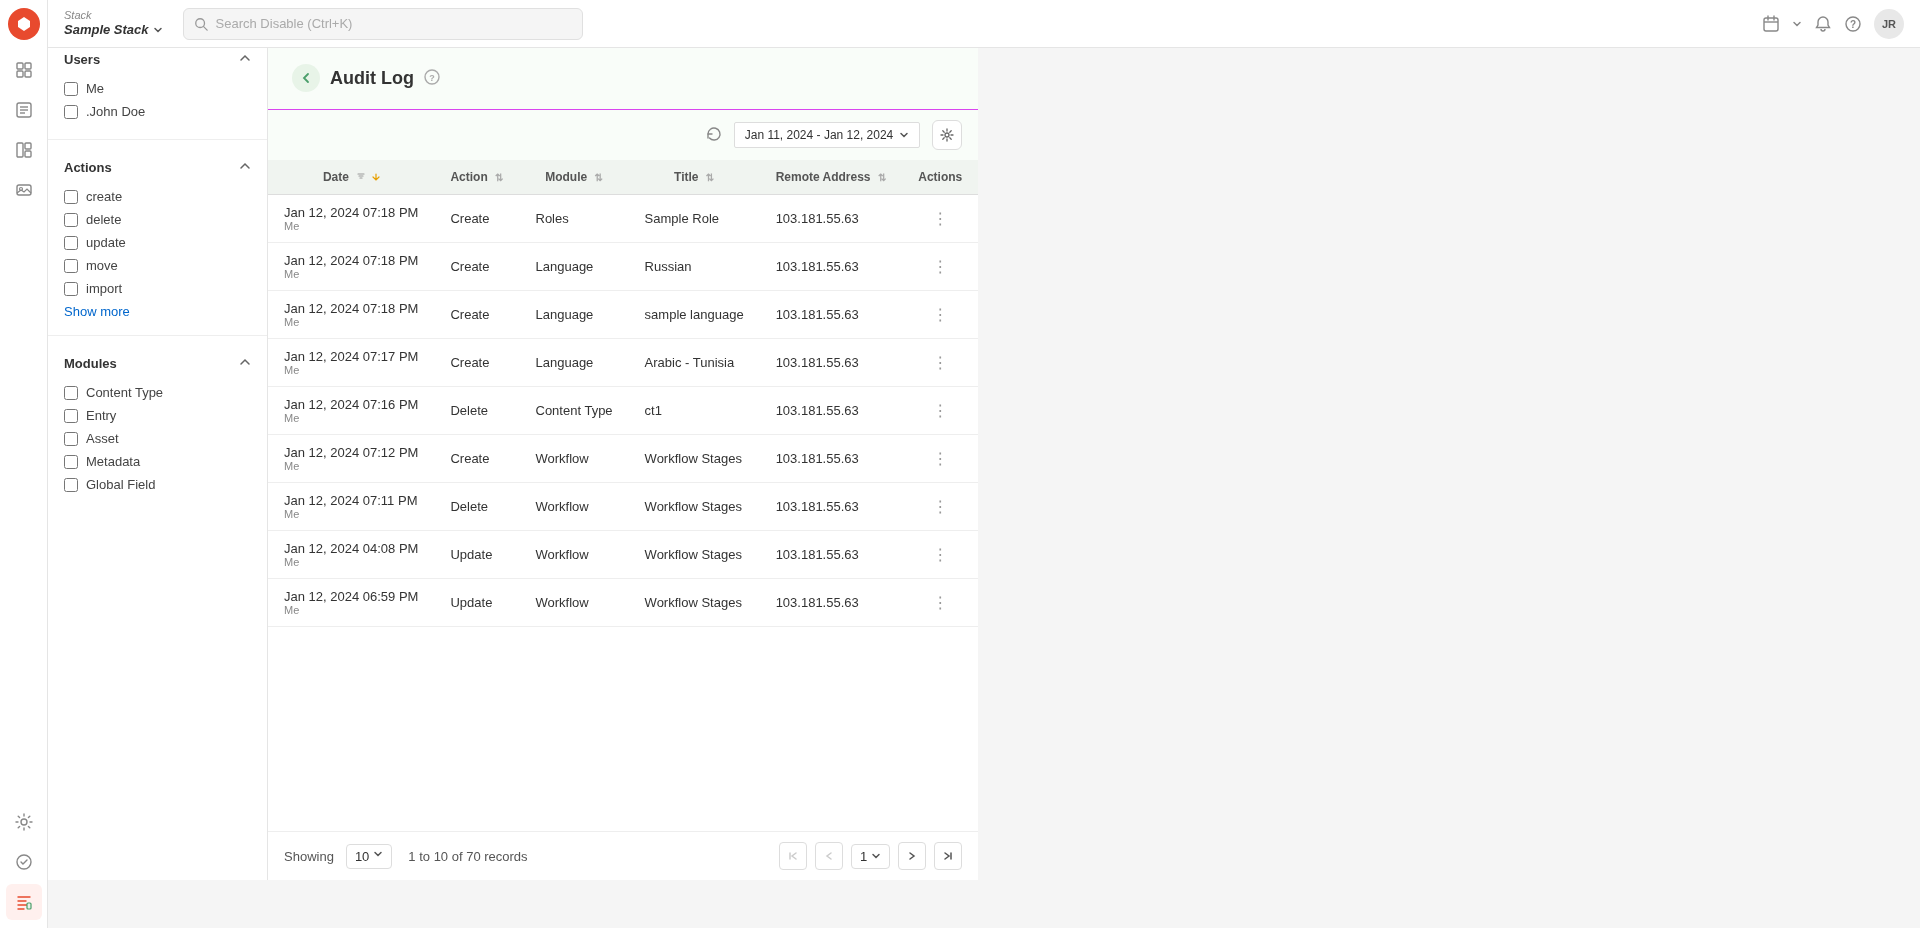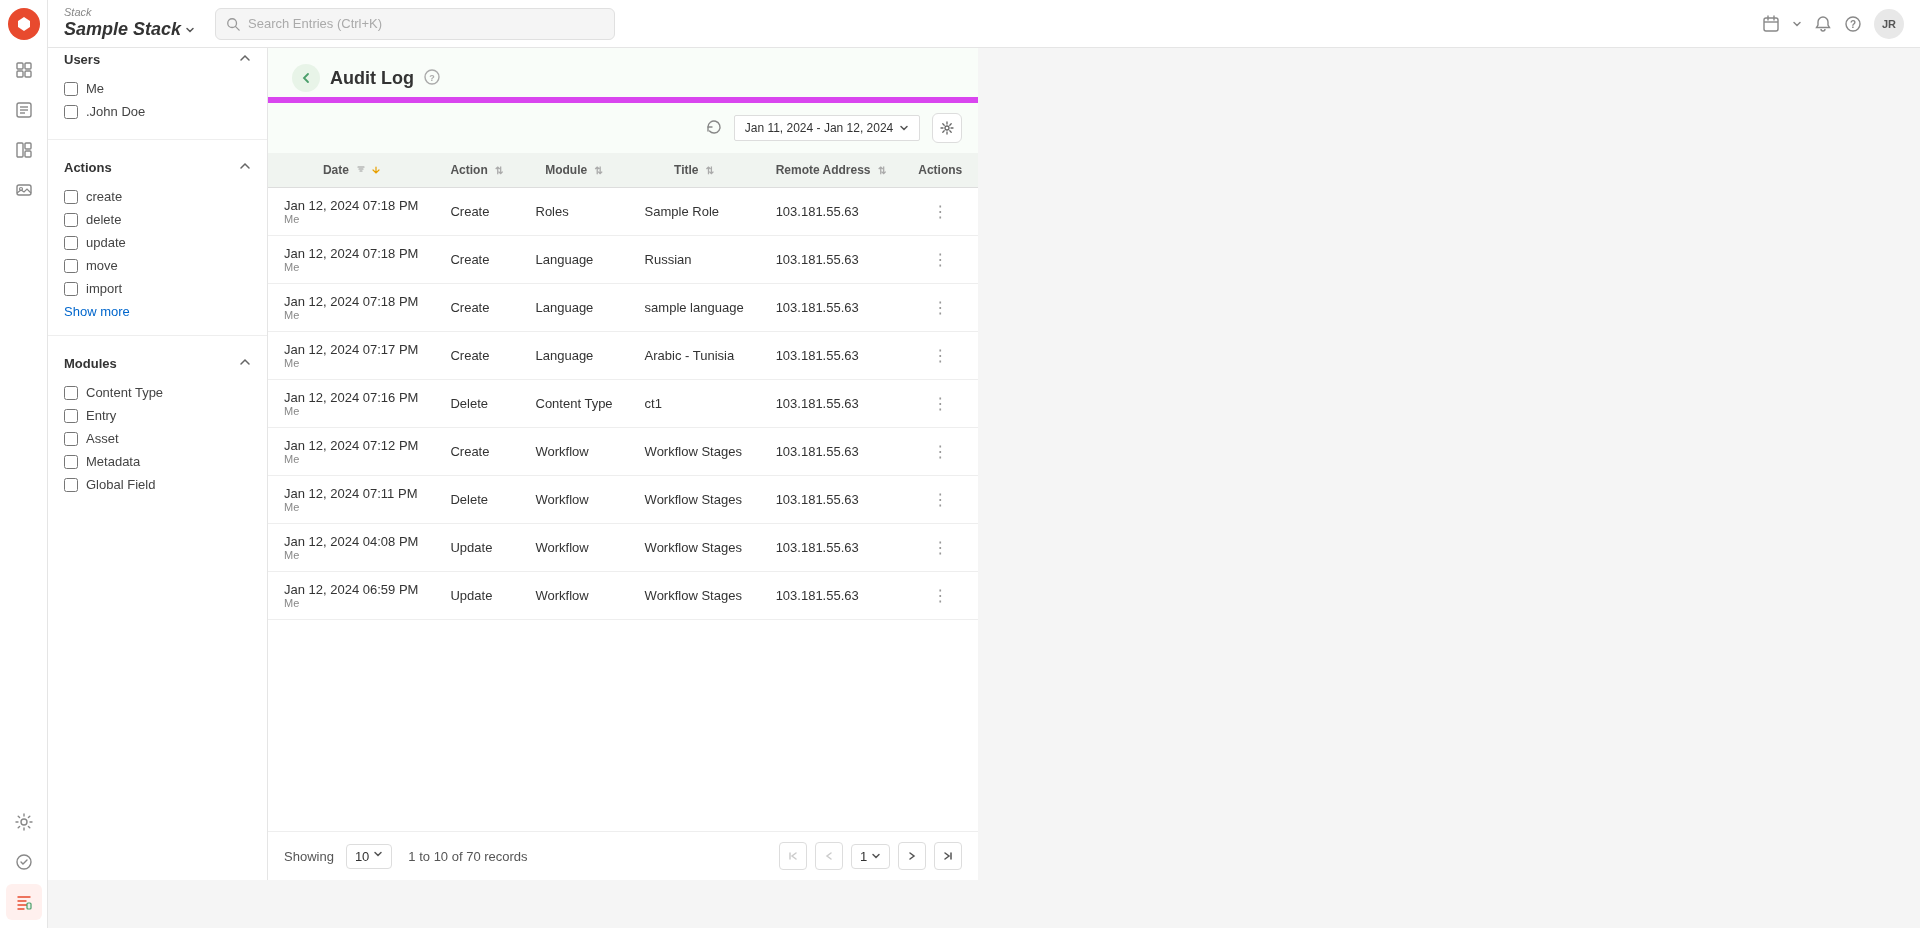--- a/index.html
+++ b/index.html
@@ -86,21 +86,21 @@
       background: #fff;
       border-bottom: 1px solid #e5e5e5;
       display: flex;
       align-items: center;
       padding: 0 16px;
       gap: 12px;
       z-index: 100;
     }
     .stack-info { display: flex; flex-direction: column; line-height: 1.2; margin-right: 8px; font-style: italic; }
     .stack-name { font-size: 11px; color: #888; }
-    .stack-project { font-size: 18px; font-weight: 600; cursor: pointer; display: flex; align-items: center; gap: 4px; }
+    .stack-project { font-size: 13px; font-weight: 600; cursor: pointer; display: flex; align-items: center; gap: 4px; }
     .search-bar {
       flex: 1;
       max-width: 400px;
       display: flex;
       align-items: center;
       background: #f5f5f5;
       border: 1px solid #e0e0e0;
       border-radius: 6px;
       padding: 0 10px;
       height: 32px;
@@ -123,23 +123,23 @@
     .main-content {
       flex: 1;
       margin-top: 48px;
       display: flex;
       flex-direction: column;
       overflow: hidden;
     }
 
     
     .page-header {
-      padding: 16px 24px 5px;
+      padding: 16px 24px 17px;
       background: #f9fdf9;
-      border-bottom: 6px solid #d946ef;
+      border-bottom: 1px solid #d946ef;
       display: flex;
       align-items: center;
       gap: 10px;
     }
     .page-header-back {
       width: 28px; height: 28px;
       background: #e8f4e8;
       border-radius: 50%;
       display: flex; align-items: center; justify-content: center;
       cursor: pointer;
@@ -277,21 +277,21 @@
       <svg width="10" height="10" viewBox="0 0 10 10">
           <path d="M2 3.5L5 6.5L8 3.5" stroke="#555" stroke-width="1.5" fill="none" stroke-linecap="round"></path>
         </svg>
     </span>
   </div>
   <div class="search-bar">
     <svg width="14" height="14" viewBox="0 0 16 16">
         <circle cx="7" cy="7" r="5" stroke="#999" stroke-width="1.5" fill="none"></circle>
         <line x1="11" y1="11" x2="15" y2="15" stroke="#999" stroke-width="1.5" stroke-linecap="round"></line>
       </svg>
-    <span style="color:#aaa;">Search Entries (Ctrl+K)</span>
+    <span style="color:#aaa;">Search Disable (Ctrl+K)</span>
   </div>
   <div class="top-bar-actions">
     <div class="top-bar-icon">
       <svg width="18" height="18" viewBox="0 0 18 18" fill="none">
           <rect x="2" y="3" width="14" height="13" rx="2" stroke="#888" stroke-width="1.4"></rect>
           <line x1="2" y1="7" x2="16" y2="7" stroke="#888" stroke-width="1.4"></line>
           <line x1="6" y1="1" x2="6" y2="5" stroke="#888" stroke-width="1.4" stroke-linecap="round"></line>
           <line x1="12" y1="1" x2="12" y2="5" stroke="#888" stroke-width="1.4" stroke-linecap="round"></line>
         </svg>
     </div>

